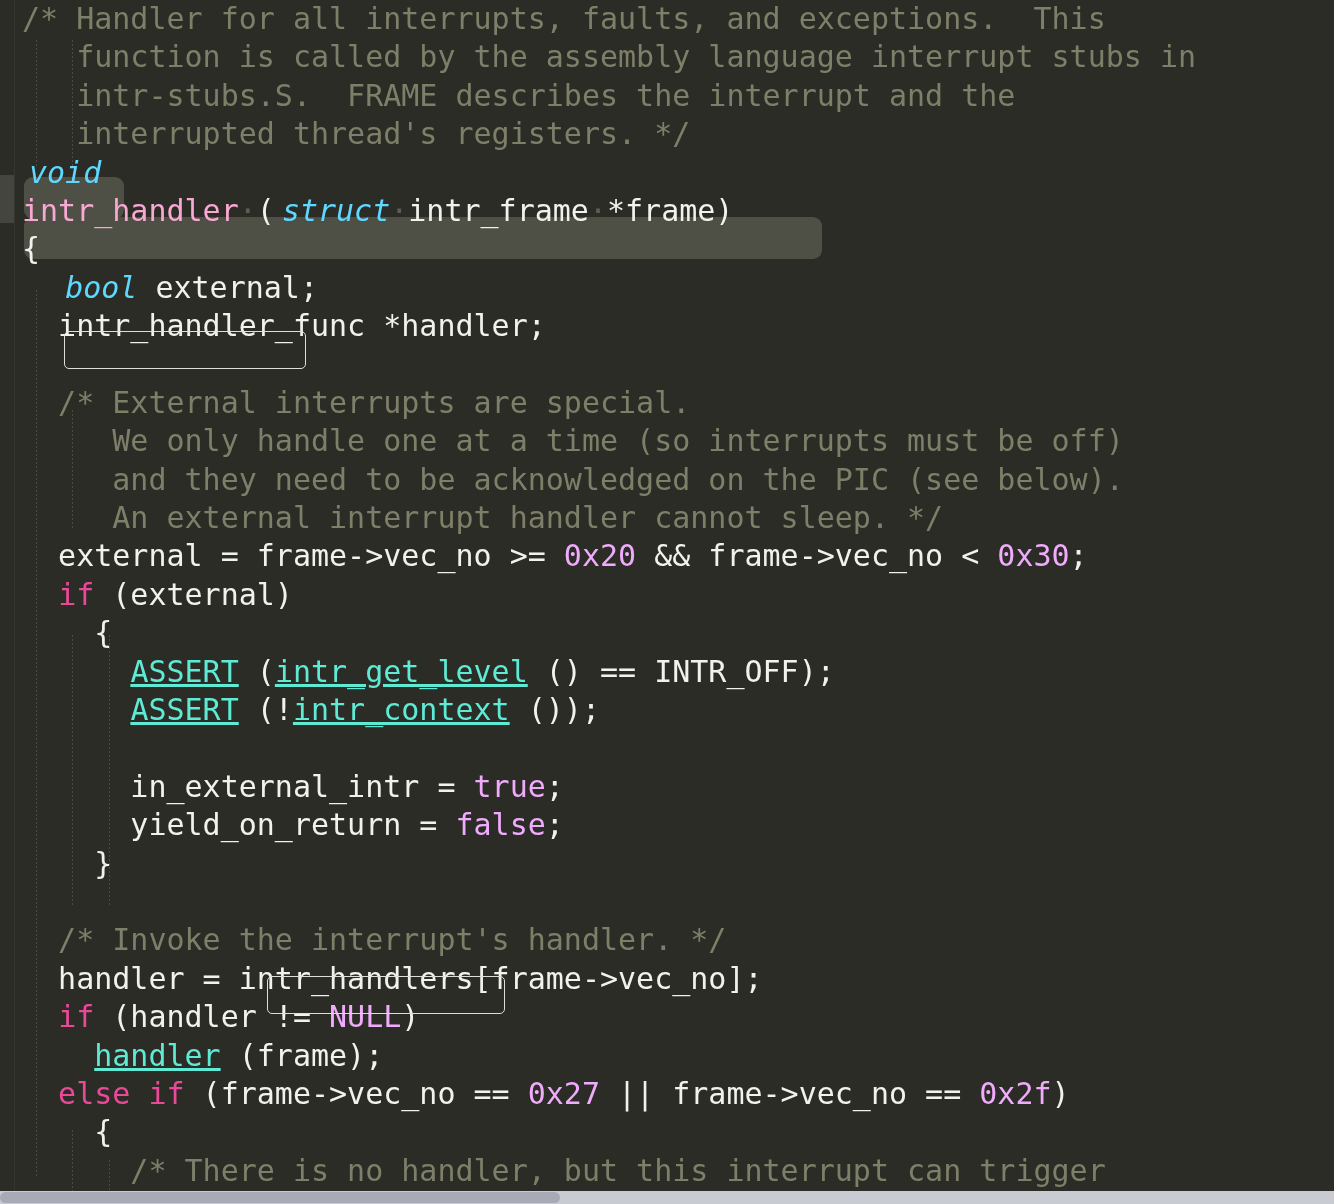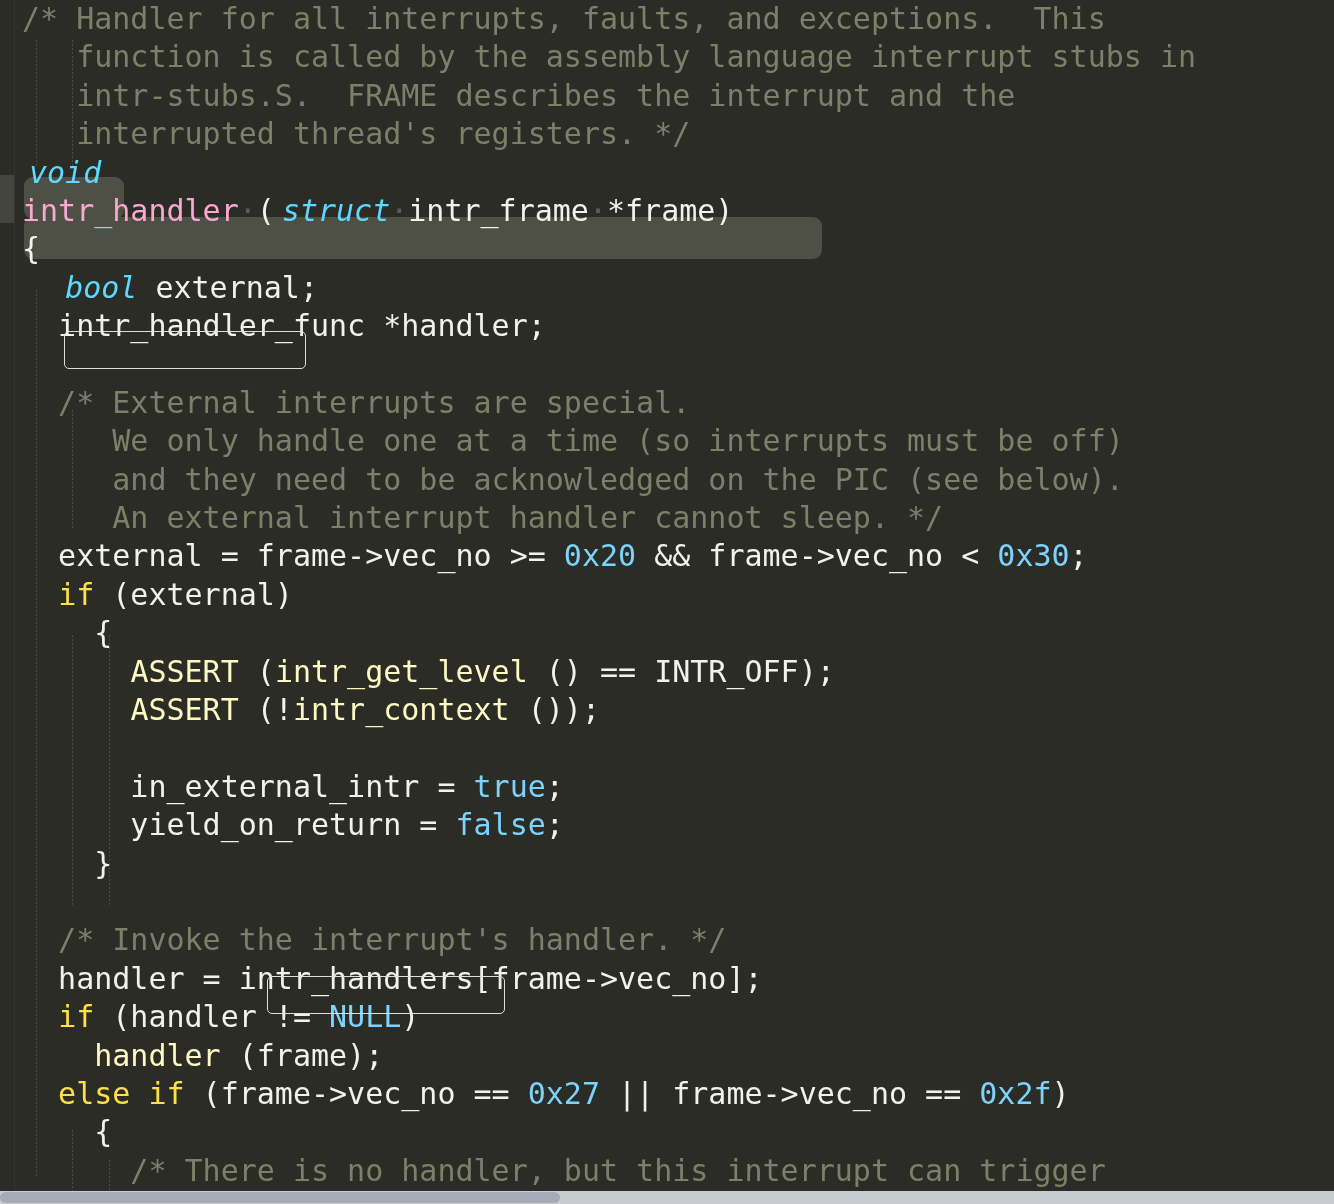--- a/index.html
+++ b/index.html
@@ -64,23 +64,23 @@
     white-space: pre;
     padding-left: 22px;
     box-sizing: border-box;
   }
 
   
   .cmt   { color: #7e7f69; }
   .kw    { color: #5fd7ff; font-style: italic; margin-left: 7px; }
   .fn    { color: #f9a8d4; }
   .plain { color: #f2f2ec; }
-  .ctrl  { color: #fde047; }
-  .num   { color: #7dd3fc; }
-  .call  { color: #fef9c3; }
+  .ctrl  { color: #ec4899; }
+  .num   { color: #f0abfc; }
+  .call  { color: #5eead4; text-decoration: underline; }
   .dot   { color: #5d5e52; }
 
   
   .sel {
     position: absolute;
     background: #4e4f45;
     border-radius: 9px;
     z-index: 0;
   }
   

